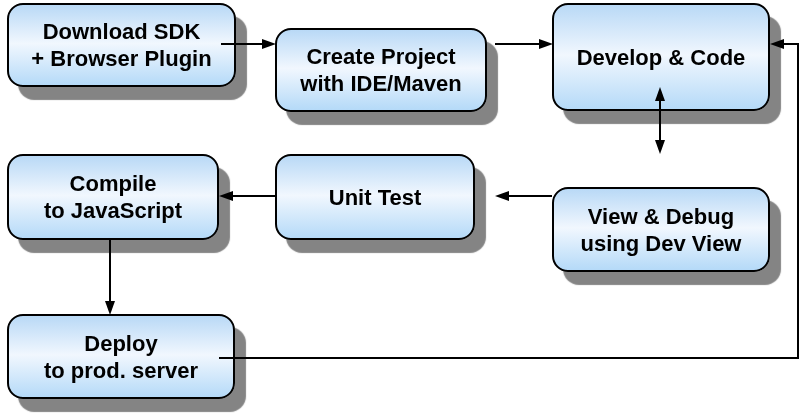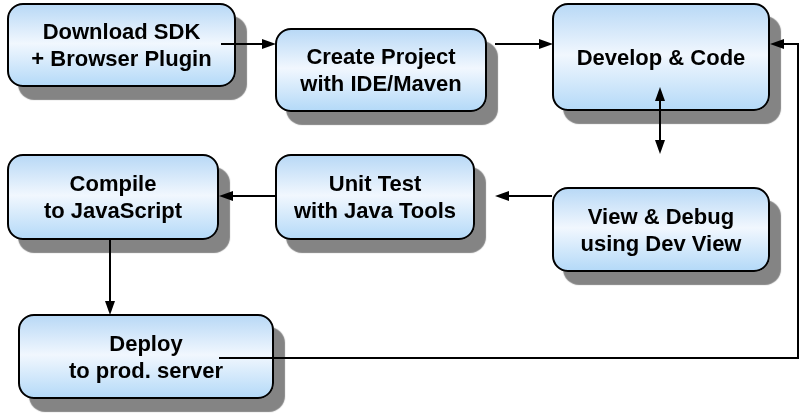--- a/index.html
+++ b/index.html
@@ -16,21 +16,21 @@
     text-align:center;color:#000;z-index:1;
   }
   .node .t{font-weight:bold;font-size:22px;line-height:27px;}
   .node .s{font-size:22px;line-height:27px;font-weight:bold;}
   .n-download{left:7px;top:3px;width:229px;height:84px;}
   .n-create{left:275px;top:3px;width:212px;height:84px;margin-top:25px;}
   .n-develop{left:552px;top:3px;width:218px;height:108px;}
   .n-compile{left:7px;top:154px;width:212px;height:86px;}
   .n-unittest{left:275px;top:154px;width:200px;height:86px;}
   .n-viewdebug{left:552px;top:154px;width:218px;height:85px;margin-top:33px;}
-  .n-deploy{left:7px;top:314px;width:256px;height:85px;margin-left:11px;}
+  .n-deploy{left:7px;top:314px;width:228px;height:85px;}
   svg.edges{position:absolute;left:0;top:0;z-index:5;pointer-events:none;}
   svg.edges line, svg.edges polyline{stroke:#000;stroke-width:2;fill:none;}
   svg.edges polygon{fill:#000;stroke:none;}
 </style>
 </head>
 <body>
 
 <div>
 
   <div class="node n-download">
@@ -48,21 +48,20 @@
     <span class="s"></span>
   </div>
 
   <div class="node n-compile">
     <span class="t">Compile</span>
     <span class="s">to JavaScript</span>
   </div>
 
   <div class="node n-unittest">
     <span class="t">Unit Test</span>
-    <span class="s">with Java Tools</span>
   </div>
 
   <div class="node n-viewdebug">
     <span class="t">View &amp; Debug</span>
     <span class="s">using Dev View</span>
   </div>
 
   <div class="node n-deploy">
     <span class="t">Deploy</span>
     <span class="s">to prod. server</span>

